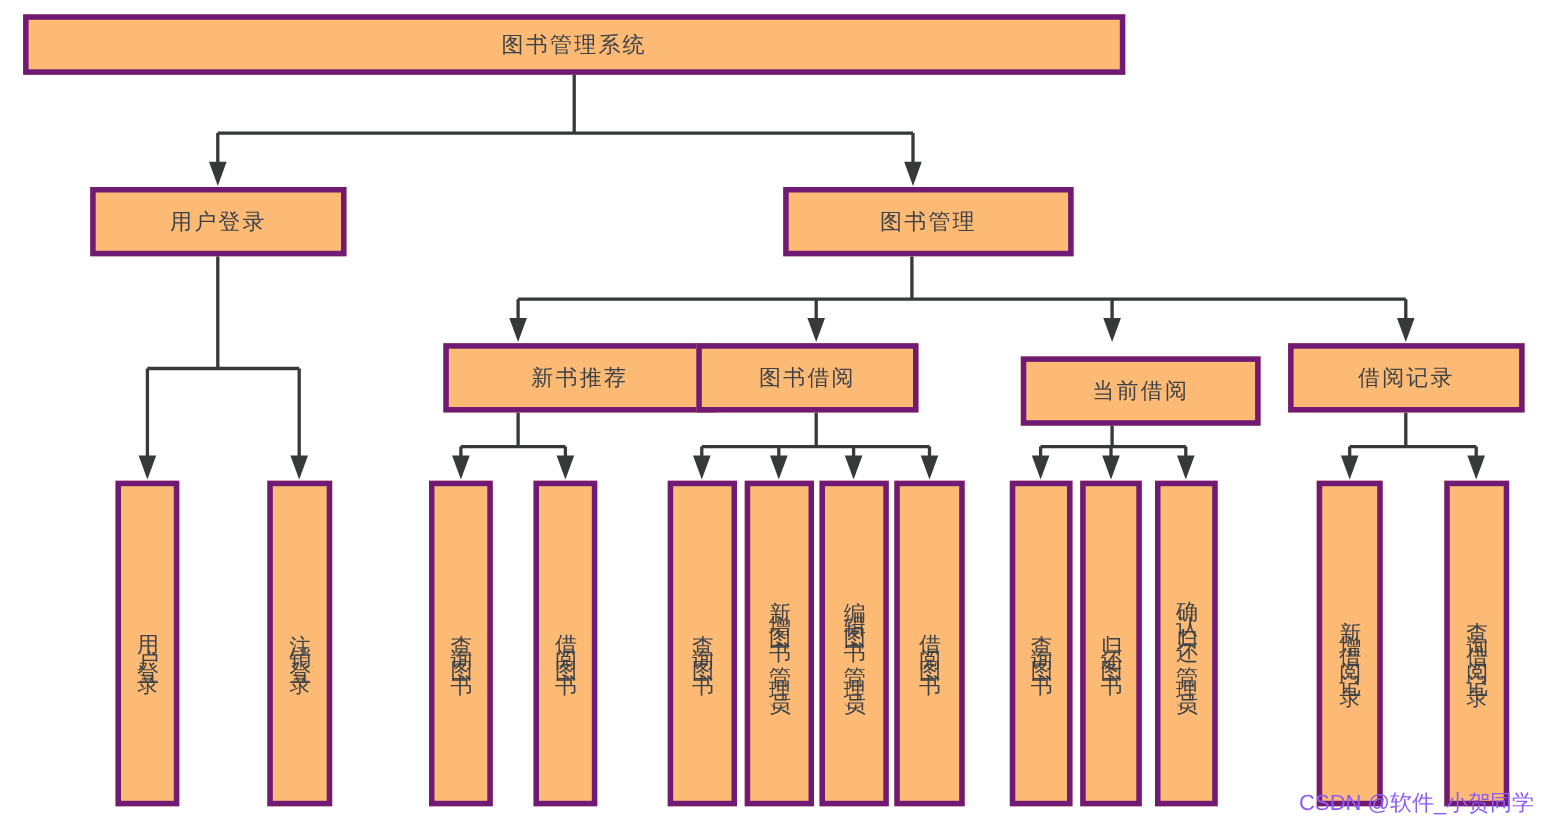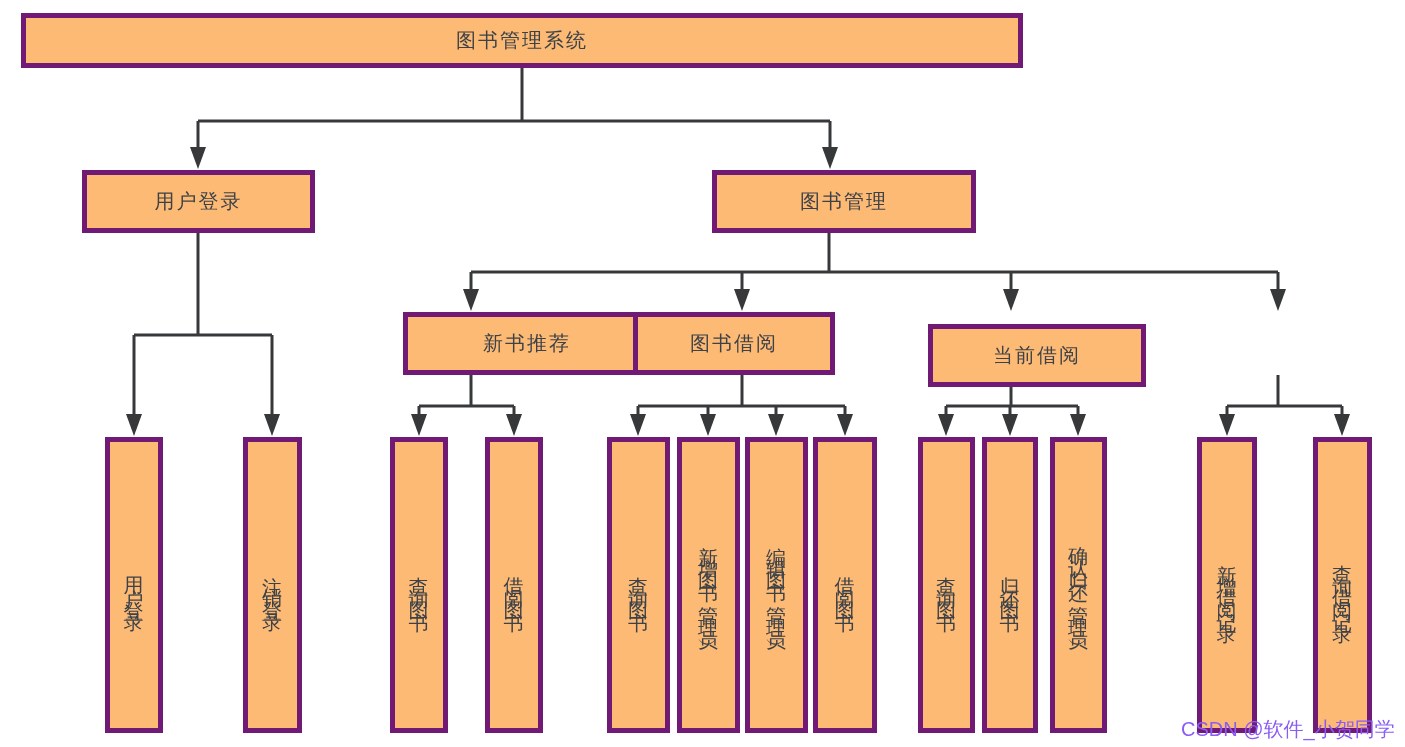--- a/index.html
+++ b/index.html
@@ -125,20 +125,23 @@
 
   <div class="box h" style="left:363px; top:312px; width:248px; height:63px;margin-left:40px;">
     <span>新书推荐</span>
   </div>
   <div class="box h" style="left:633px; top:312px; width:202px; height:63px;">
     <span>图书借阅</span>
   </div>
   <div class="box h" style="left:928px; top:312px; width:218px; height:63px;margin-top:12px;">
     <span>当前借阅</span>
   </div>
+  <div class="box h" style="left:1171px; top:312px; width:215px; height:63px;">
+    <span>借阅记录</span>
+  </div>
 
   <div class="box v" style="left:105px; top:437px; width:58px; height:296px;">
     <span class="vtext">用户登录</span>
   </div>
   <div class="box v" style="left:243px; top:437px; width:59px; height:296px;">
     <span class="vtext">注销登录</span>
   </div>
 
   <div class="box v" style="left:390px; top:437px; width:58px; height:296px;">
     <span class="vtext">查询图书</span>

